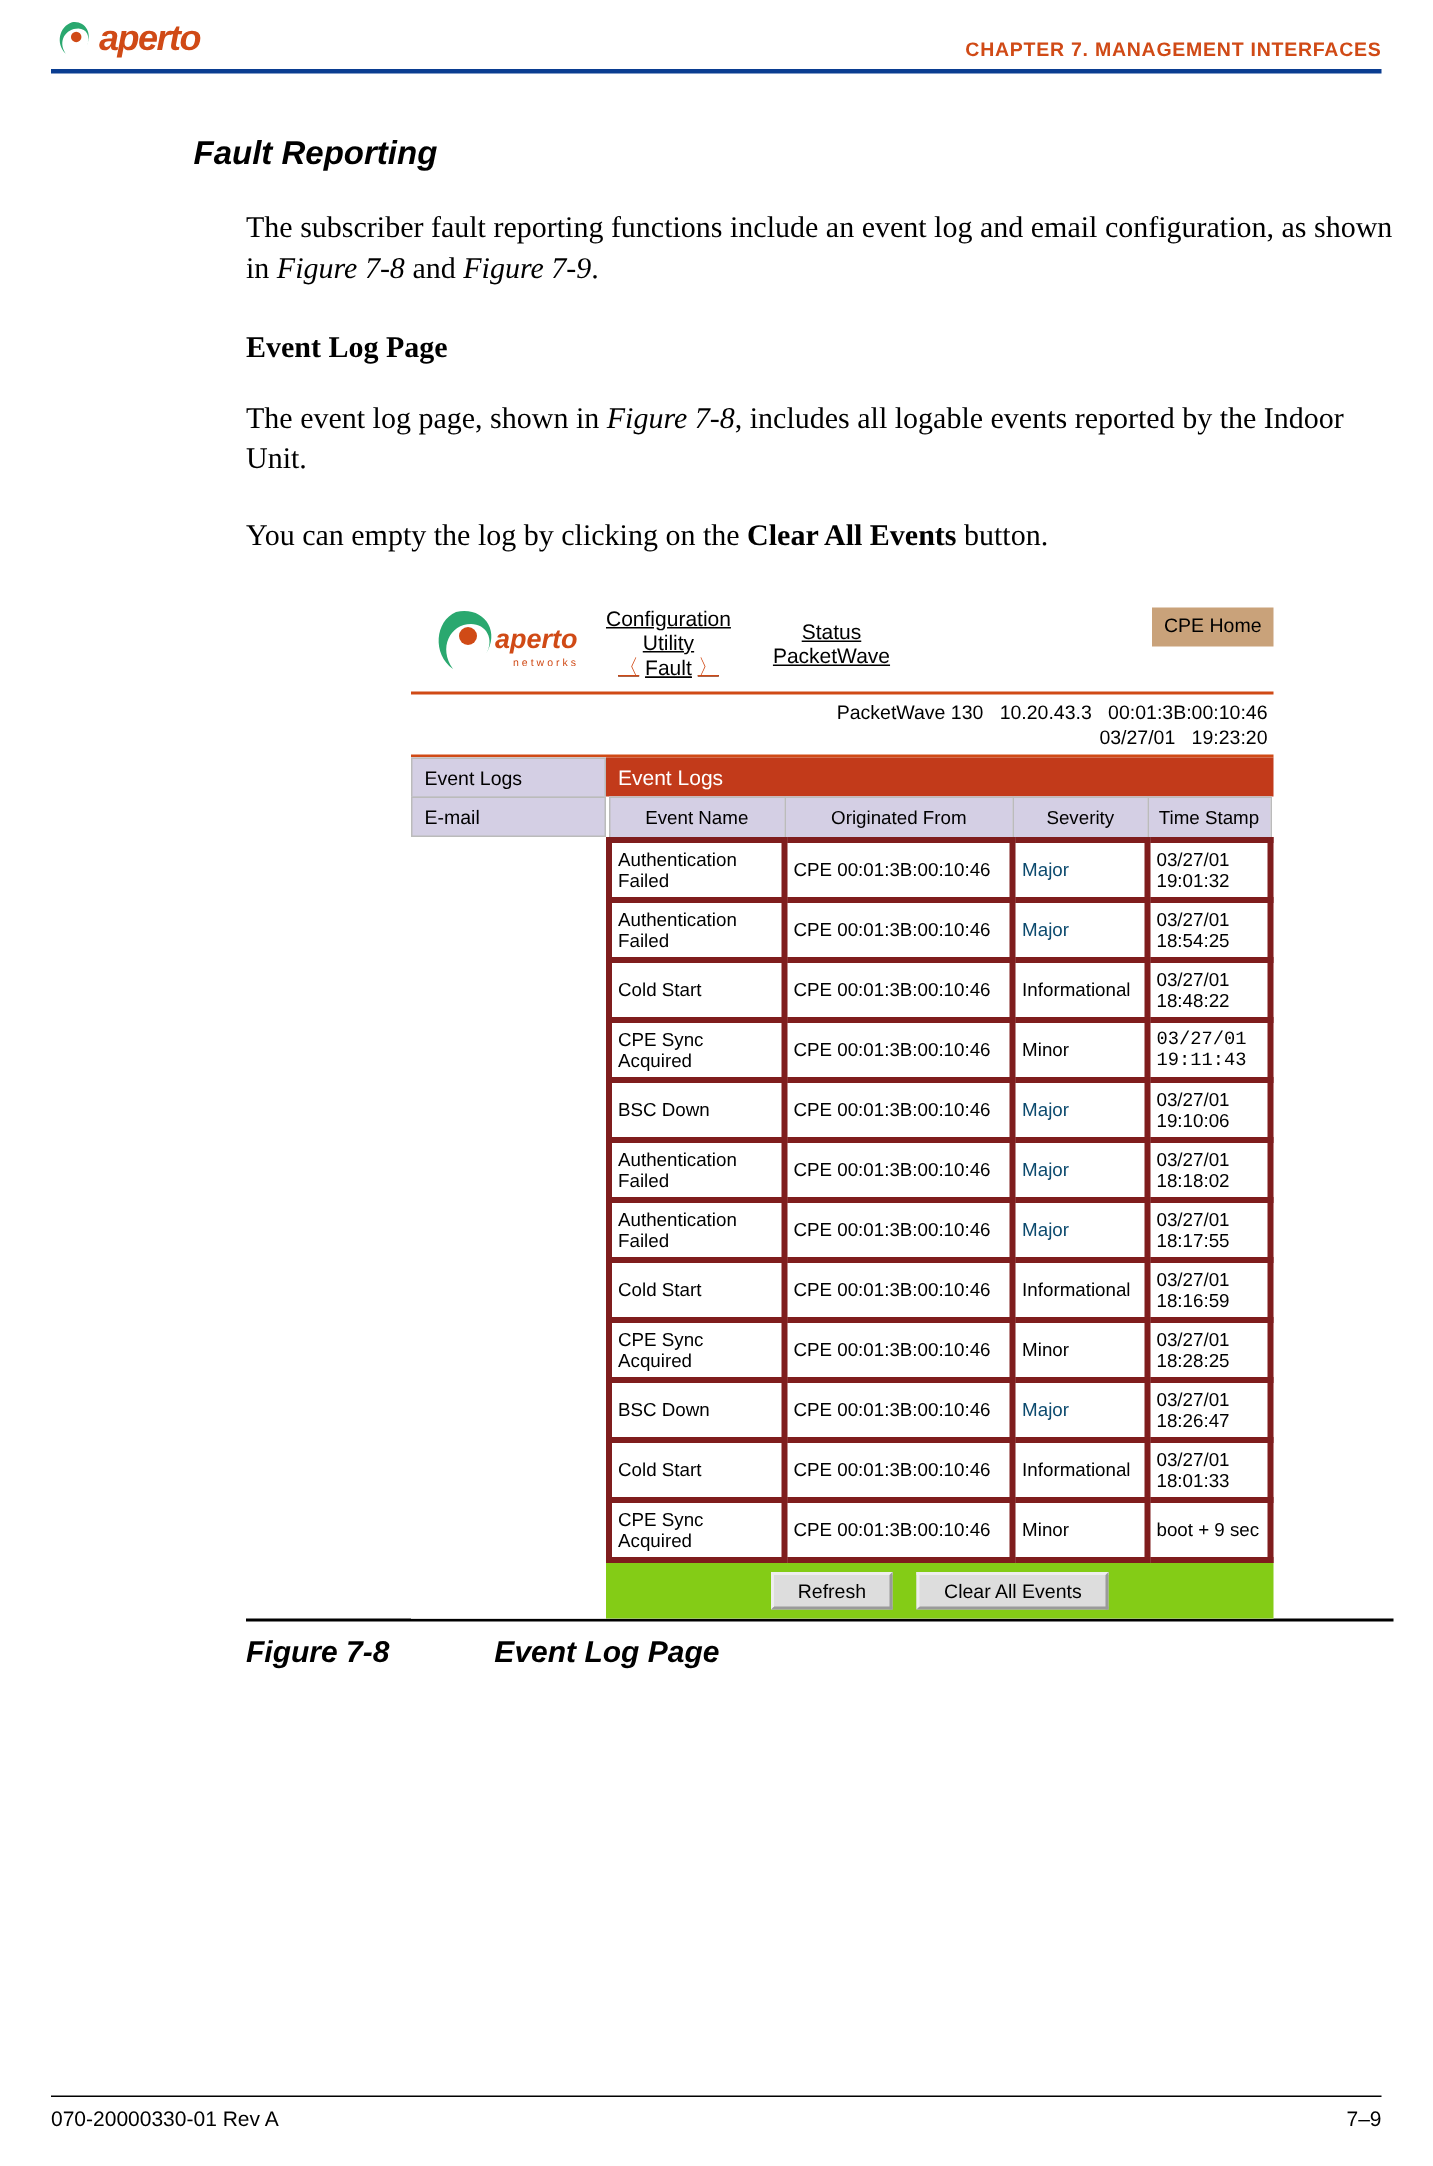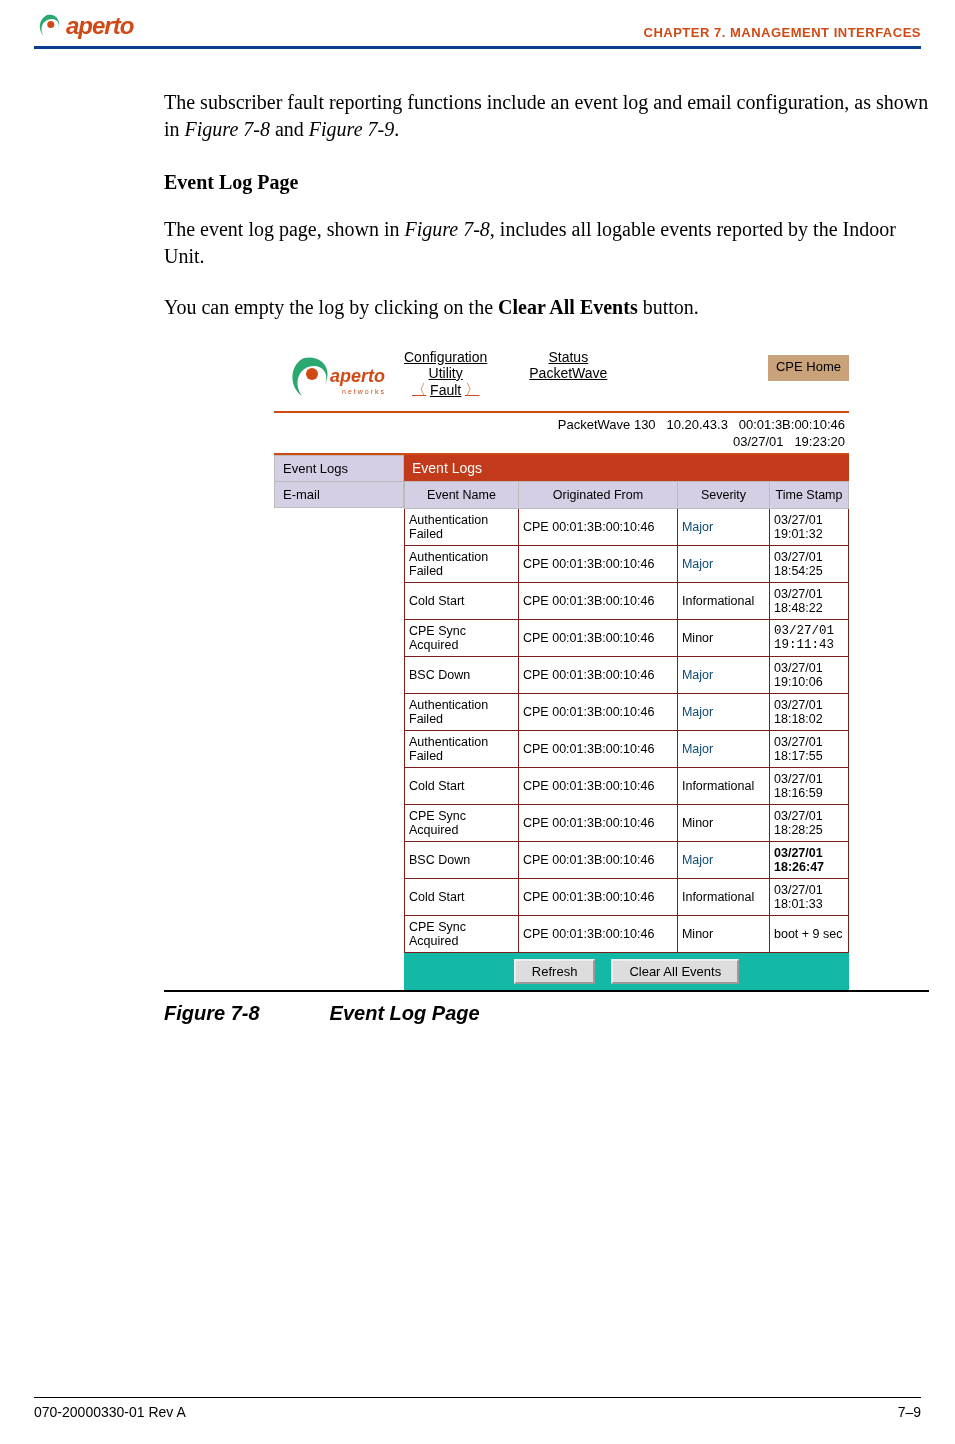--- a/index.html
+++ b/index.html
@@ -13,38 +13,38 @@
 .content{padding:40px 0 0 95px;width:800px}
 .h3{font:italic 700 22px Arial,Helvetica,sans-serif;margin:0 0 24px 0}
 .bodytext{font:400 20px/1.35 "Times New Roman",Times,serif;margin:0 0 24px 0;padding-left:35px}
 .ital{font-style:italic}
 .h4{font:700 20px "Times New Roman",Times,serif;margin:28px 0 22px 35px}
 .note{font:400 17px/1.3 "Times New Roman",Times,serif;margin:0 0 22px 0;padding-left:215px}
 .figure-wrap{border-bottom:2px solid #000;margin:18px 0 10px 35px;padding-bottom:0}
 .figure-box{margin:0 0 0 110px;width:575px;background:#fff}
 .fig-header{display:flex}
 .fig-logo{width:130px;height:64px;display:flex;align-items:center;justify-content:center}
-.fig-tabs{flex:1;display:flex;align-items:flex-start;gap:42px;padding-top:4px;font:400 14px Arial,Helvetica,sans-serif}
+.fig-tabs{flex:1;display:flex;align-items:center;gap:28px;padding-top:4px;font:400 14px Arial,Helvetica,sans-serif}
 .fig-tab-col{display:flex;flex-direction:column;align-items:center;gap:0;font-size:14px}
 .fig-tab-col span{text-decoration:underline}
 .fig-tab-current{display:inline-flex;align-items:center;gap:4px;text-decoration:underline}
 .arrow{color:#d04a16;font-size:14px}
 .cpe-home{background:#c9a27a;color:#000;padding:4px 8px;font:400 13px Arial,Helvetica,sans-serif;height:18px;align-self:flex-start;margin-top:6px}
 .fig-rule{border:none;border-top:2px solid #d04a16;margin:2px 0 4px 0}
 .device-line{text-align:right;font:400 13px Arial,Helvetica,sans-serif;padding:0 4px 2px 0;line-height:1.3}
 .fig-body{display:flex;border-top:2px solid #d04a16}
 .fig-side{width:130px;background:#fff}
 .side-item{background:#d4cfe4;border:1px solid #bbb;padding:5px 8px;font:400 13px Arial,Helvetica,sans-serif;margin-bottom:-1px}
 .fig-main{flex:1}
 .main-title{background:#c23a1a;color:#fff;font:400 14px Arial,Helvetica,sans-serif;padding:5px 8px}
 table.log{width:100%;border-collapse:collapse;font:400 12.5px Arial,Helvetica,sans-serif}
 table.log th{background:#d4cfe4;border:1px solid #bbb;padding:6px 4px;font-weight:400;text-align:center}
-table.log td{border:1px solid #7f1d1d;padding:4px 4px;vertical-align:middle}
+table.log td{border:4px solid #7f1d1d;padding:4px 4px;vertical-align:middle}
 .sev-major{color:#0c4a6e}
-.btn-row{background:#14b8a6;text-align:center;padding:6px}
+.btn-row{background:#84cc16;text-align:center;padding:6px}
 .btn{display:inline-block;background:#ddd;border:2px outset #eee;padding:3px 16px;font:400 13px Arial,Helvetica,sans-serif;margin:0 6px}
 .fig-caption{font:italic 700 20px Arial,Helvetica,sans-serif;margin:10px 0 0 35px}
 .fig-caption .gap{display:inline-block;width:70px}
 .page-footer{position:absolute;left:30px;right:30px;bottom:24px;border-top:1px solid #000;padding-top:6px;display:flex;justify-content:space-between;font:400 14px Arial,Helvetica,sans-serif}
 </style>
 </head>
 <body>
 <div class="page">
 
 <div class="topbar">
@@ -53,20 +53,21 @@
       <path d="M20 4 C8 8 4 24 14 34 C6 22 14 10 26 10 C34 10 38 18 34 26 C40 14 32 2 20 4Z" fill="#2aa86f"></path>
       <circle cx="24" cy="18" r="5" fill="#d04a16"></circle>
     </svg>
     <span class="logo-text">aperto</span>
   </div>
   <div class="header-right">CHAPTER 7.  MANAGEMENT INTERFACES</div>
 </div>
 <hr class="top-rule">
 
 <div class="content">
+  <div class="h3">Fault Reporting</div>
 
   <p class="bodytext">
     <span>The subscriber fault reporting functions include an event log and email configuration, as shown in </span><span class="ital">Figure 7-8</span><span> and </span><span class="ital">Figure 7-9</span><span>.</span>
   </p>
 
   <div class="h4">Event Log Page</div>
 
   <p class="bodytext">
     <span>The event log page, shown in </span><span class="ital">Figure 7-8</span><span>, includes all logable events reported by the Indoor Unit.</span>
   </p>
@@ -181,21 +182,21 @@
                   <tr>
                     <td style="width: 105px;">CPE Sync Acquired</td>
                     <td>CPE 00:01:3B:00:10:46</td>
                     <td>Minor</td>
                     <td style="width: 70px;">03/27/01 18:28:25</td>
                   </tr>
                   <tr>
                     <td style="width: 105px;">BSC Down</td>
                     <td>CPE 00:01:3B:00:10:46</td>
                     <td class="sev-major">Major</td>
-                    <td style="width: 70px; font-weight: bold;">03/27/01 18:26:47</td>
+                    <td style="width: 70px;">03/27/01 18:26:47</td>
                   </tr>
                   <tr>
                     <td style="width: 105px;">Cold Start</td>
                     <td>CPE 00:01:3B:00:10:46</td>
                     <td>Informational</td>
                     <td style="width: 70px;">03/27/01 18:01:33</td>
                   </tr>
                   <tr>
                     <td style="width: 105px;">CPE Sync Acquired</td>
                     <td>CPE 00:01:3B:00:10:46</td>

